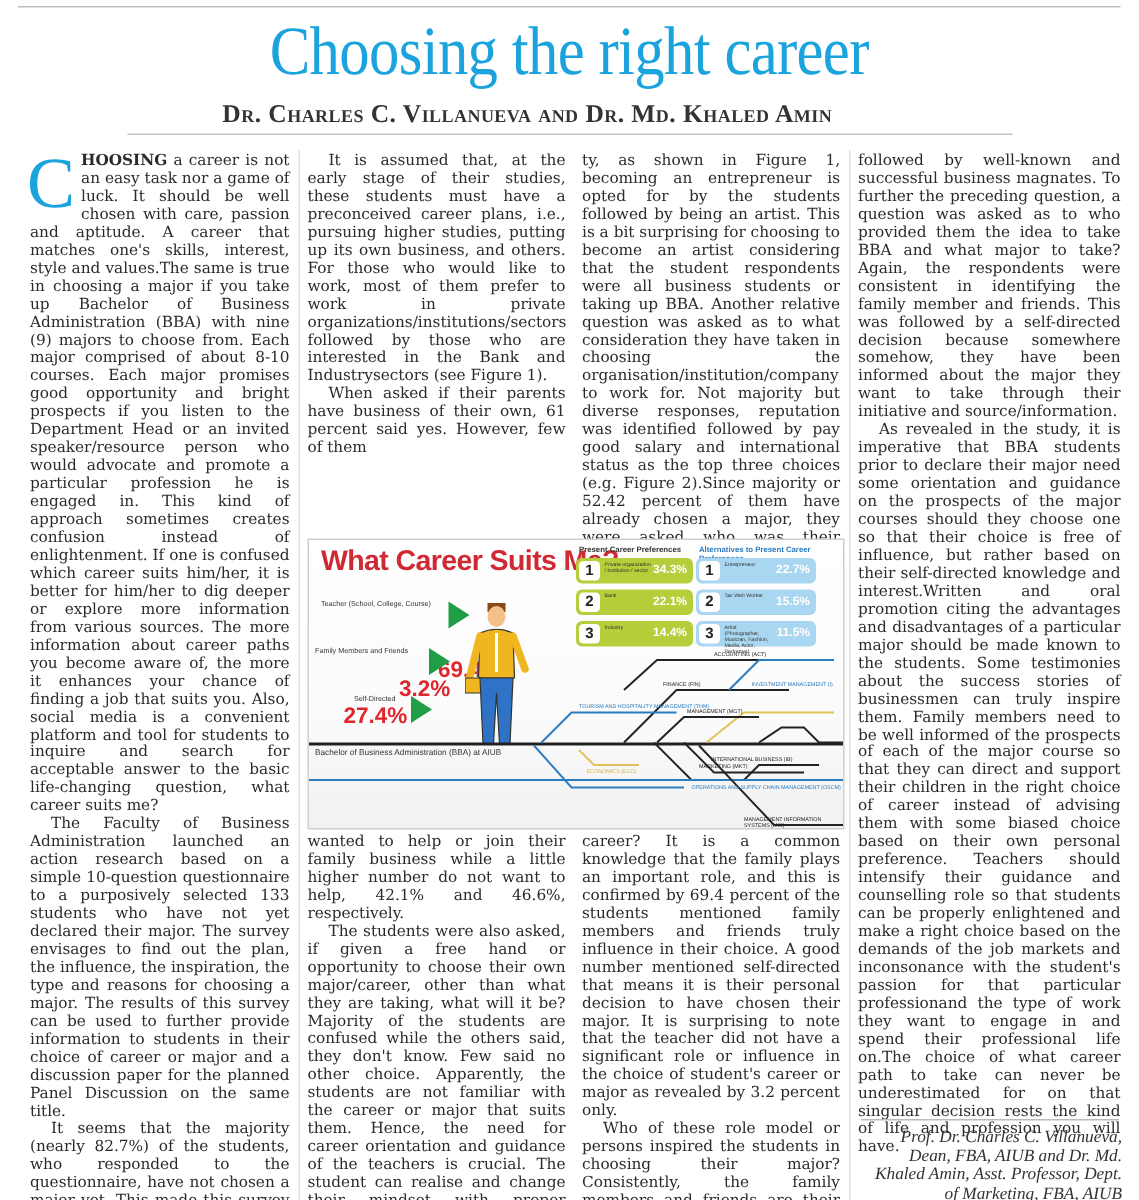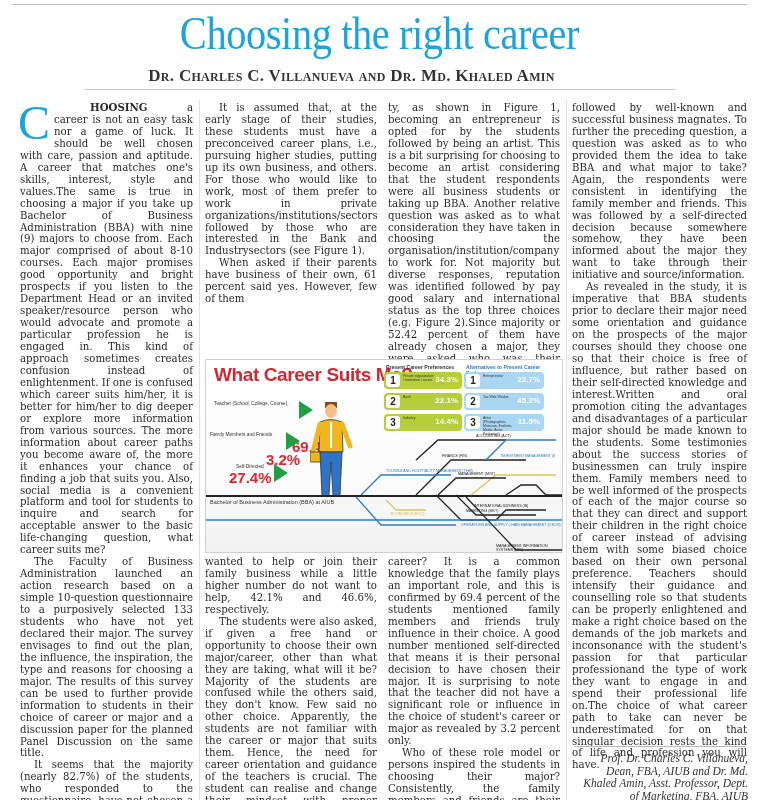--- a/index.html
+++ b/index.html
@@ -11,21 +11,21 @@
   .col { position:absolute; font-family:"DejaVu Serif", serif; font-size:10.2px; line-height:11.95px; text-align:justify; color:#2a2a2a; }
   .col p { margin:0; text-indent:14px; }
   .col p.noindent { text-indent:0; }
   .c1 { left:20px; top:102px; width:173px; }
   .c2 { left:205px; top:102px; width:172px; }
   .c2b { left:205px; top:556px; width:172px; }
   .c3 { left:388px; top:102px; width:172px; }
   .c3b { left:388px; top:556px; width:172px; }
   .c4 { left:572px; top:102px; width:175px; }
   .dropcap { float:left; font-family:"Liberation Serif", serif; font-size:48px; line-height:38px; color:#1aa3dc; margin:2px 4px 0 -2px; }
-  .lead { font-weight:bold;margin-left:36px; }
+  .lead { font-weight:bold; }
   .colrule { position:absolute; width:1px; background:#e0e0e0; }
   .sig-rule { position:absolute; left:574px; width:172px; top:746px; height:1px; background:#bbb; }
   .sig { position:absolute; left:572px; width:176px; top:752px; text-align:right; font-style:italic; font-family:"Liberation Serif", serif; font-size:11.5px; line-height:12.5px; color:#333; }
   
   .fig { position:absolute; left:205px; top:359px; width:356px; height:192px; border:1px solid #cfcfcf; background:linear-gradient(180deg,#ffffff 0%, #fbfbfb 60%, #f1f1f1 100%); overflow:hidden; font-family:"Liberation Sans", sans-serif; }
   .fig-title { position:absolute; left:8px; top:4px; font-size:19px; font-weight:bold; color:#cf2a33; letter-spacing:-0.4px; }
   .inf { position:absolute; font-size:5px; color:#333; }
   .pct { position:absolute; font-size:15px; font-weight:bold; color:#e0262d; }
   .garrow { position:absolute; width:0; height:0; border-top:9px solid transparent; border-bottom:9px solid transparent; border-left:14px solid #1f9e46; }
   .baseline { position:absolute; left:0; right:0; top:135px; height:2px; background:#222; }
@@ -118,21 +118,21 @@
 
   <div class="pref-h blue" style="left:260px;top:4px;">Alternatives to Present Career Preferences</div>
   <div class="pbox blue" style="left:258px;top:12px;width:80px;">
     <div class="pnum">1</div>
     <div class="plabel">Entrepreneur</div>
     <div class="pval">22.7%</div>
   </div>
   <div class="pbox blue" style="left:258px;top:33px;width:80px;">
     <div class="pnum">2</div>
     <div class="plabel">Tax Web Worker</div>
-    <div class="pval">45.2%</div>
+    <div class="pval">15.5%</div>
   </div>
   <div class="pbox blue" style="left:258px;top:54px;width:80px;">
     <div class="pnum">3</div>
     <div class="plabel">Artist (Photographer, Musician, Fashion, Media, Actor, Performer)</div>
     <div class="pval">11.5%</div>
   </div>
 
   <svg class="tracks" width="356" height="192" viewBox="0 0 356 192">
     <g fill="none" stroke-width="1.3">
       <path d="M210 100 L232 80 L300 80" stroke="#222"></path>

